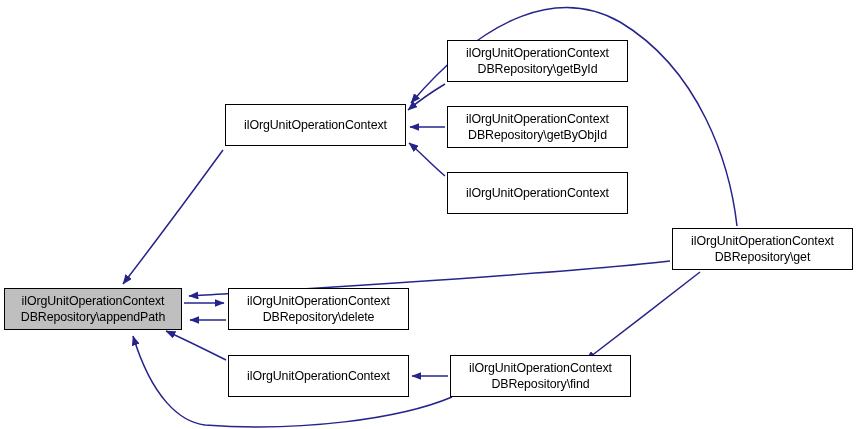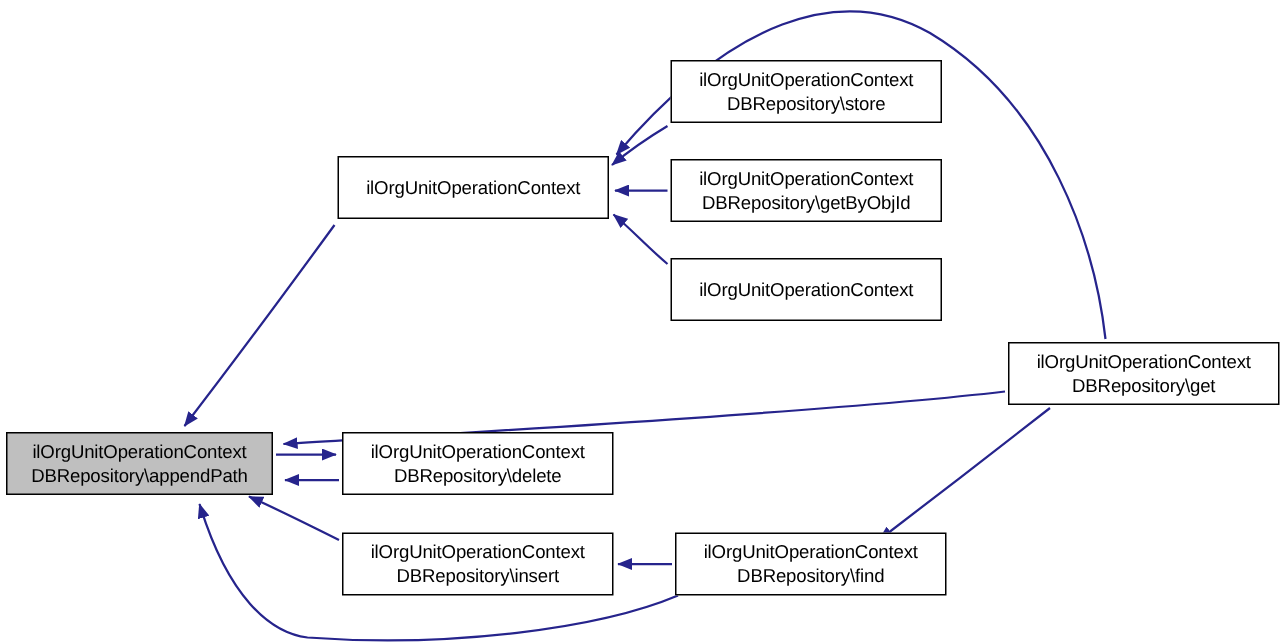--- a/index.html
+++ b/index.html
@@ -81,21 +81,21 @@
     <span class="ln">ilOrgUnitOperationContext</span>
     <span class="ln">DBRepository\appendPath</span>
   </div>
 
   <div class="node" style="left:225px; top:104px; width:181px; height:42px;">
     <span class="ln">ilOrgUnitOperationContext</span>
   </div>
 
   <div class="node" style="left:447px; top:40px; width:181px; height:42px;">
     <span class="ln">ilOrgUnitOperationContext</span>
-    <span class="ln">DBRepository\store</span>
+    <span class="ln">DBRepository\getById</span>
   </div>
 
   <div class="node" style="left:447px; top:106px; width:181px; height:42px;">
     <span class="ln">ilOrgUnitOperationContext</span>
     <span class="ln">DBRepository\getByObjId</span>
   </div>
 
   <div class="node" style="left:447px; top:172px; width:181px; height:42px;">
     <span class="ln">ilOrgUnitOperationContext</span>
   </div>
@@ -105,21 +105,20 @@
     <span class="ln">DBRepository\get</span>
   </div>
 
   <div class="node" style="left:228px; top:288px; width:181px; height:42px;">
     <span class="ln">ilOrgUnitOperationContext</span>
     <span class="ln">DBRepository\delete</span>
   </div>
 
   <div class="node" style="left:228px; top:355px; width:181px; height:42px;">
     <span class="ln">ilOrgUnitOperationContext</span>
-    <span class="ln">DBRepository\insert</span>
   </div>
 
   <div class="node" style="left:450px; top:355px; width:181px; height:42px;">
     <span class="ln">ilOrgUnitOperationContext</span>
     <span class="ln">DBRepository\find</span>
   </div>
 
 </div>
 
 </body></html>

